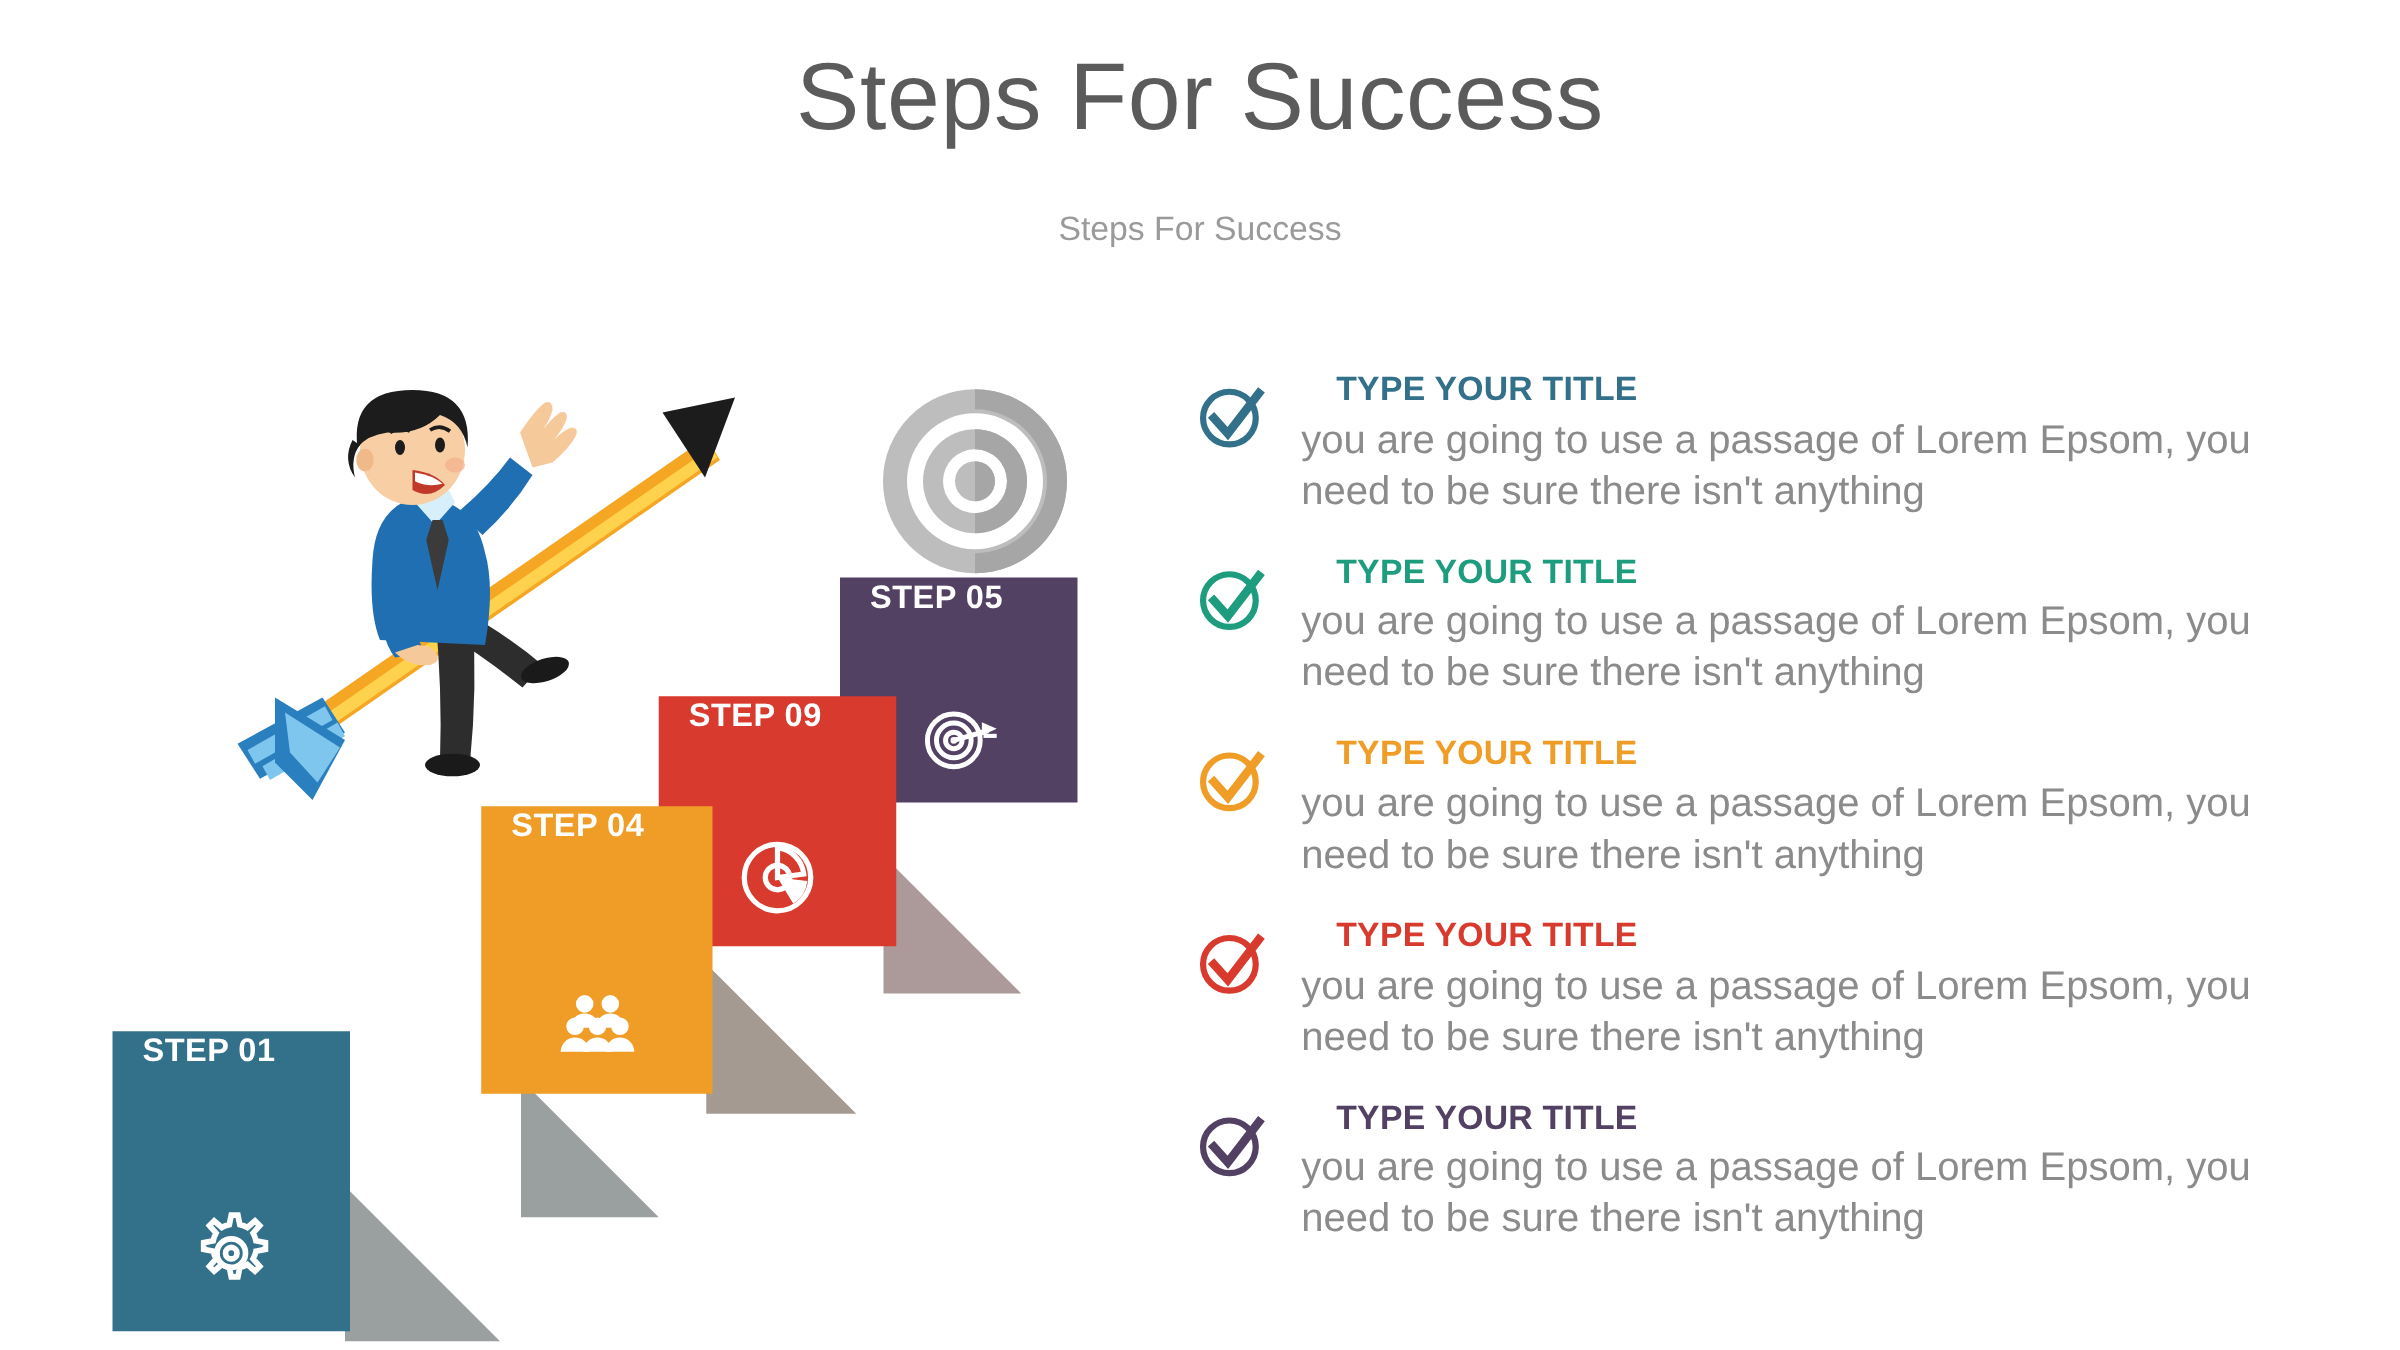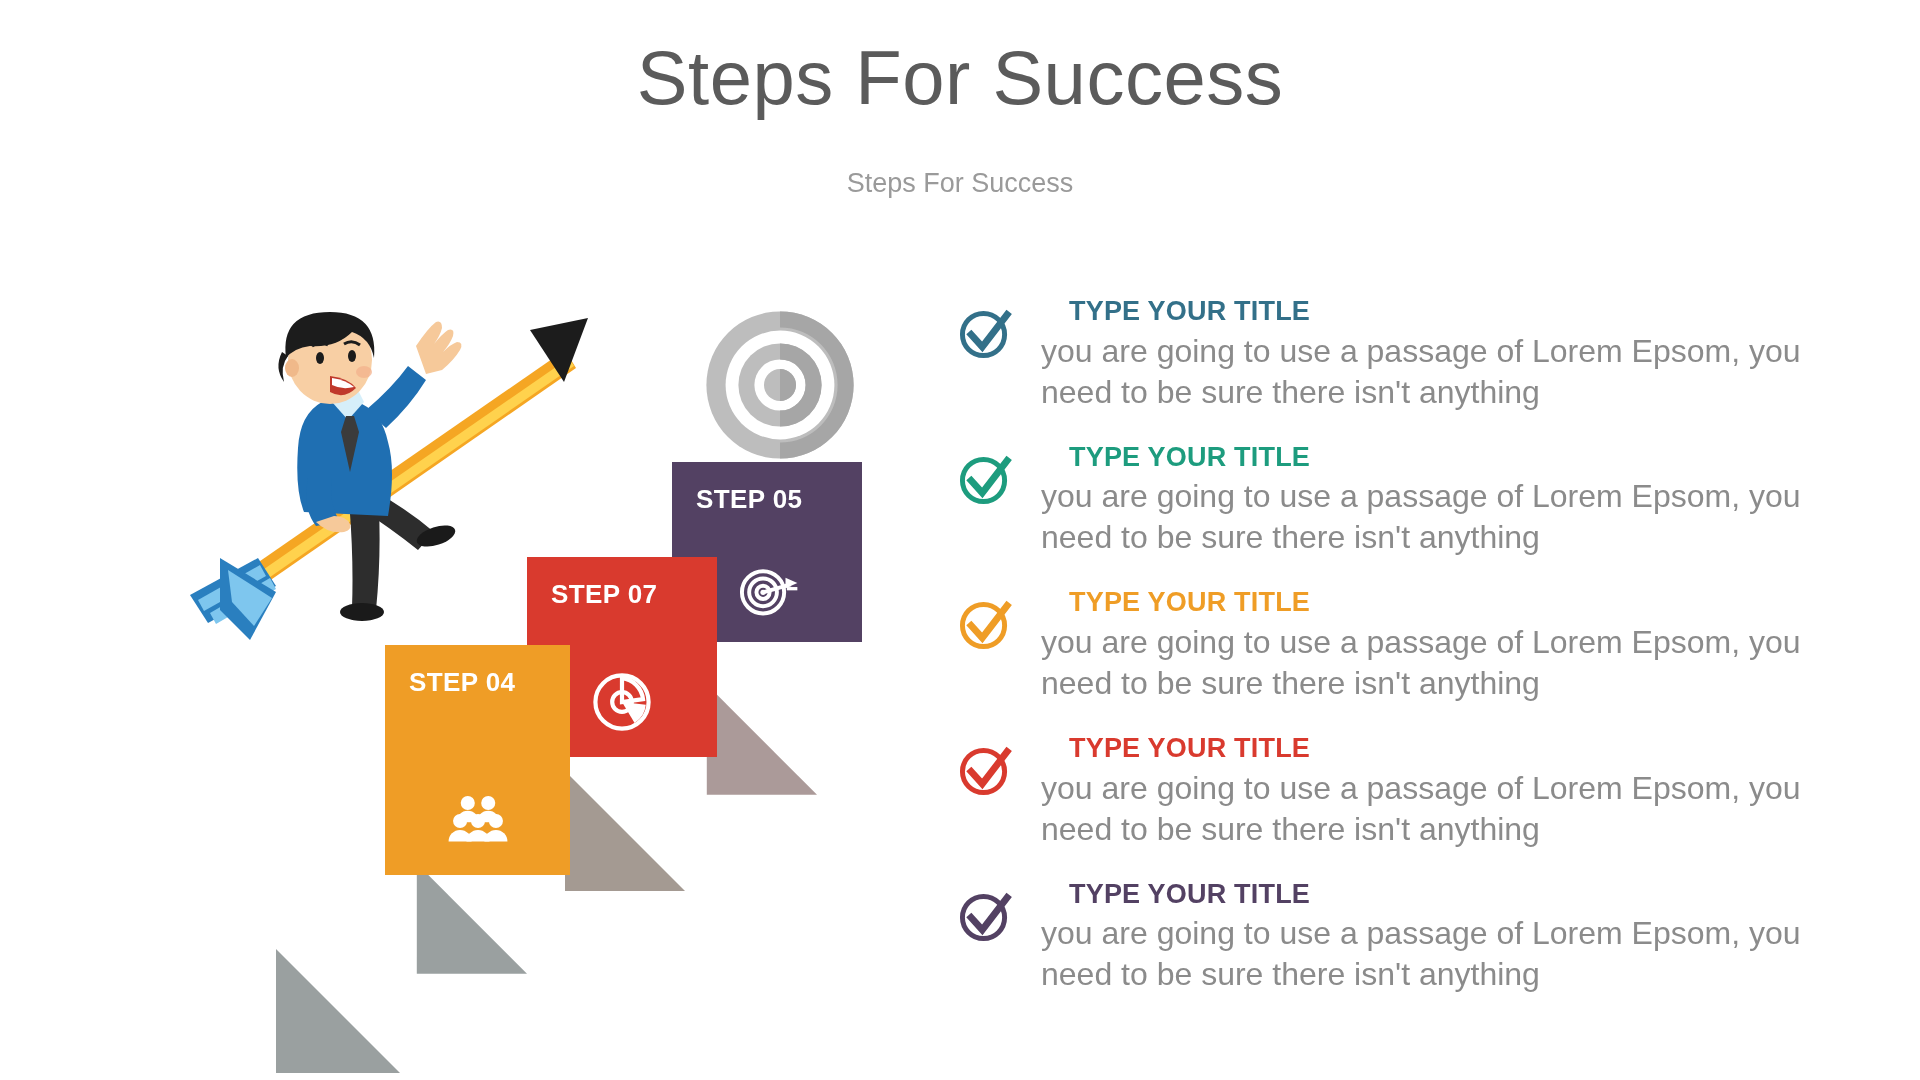--- a/index.html
+++ b/index.html
@@ -26,21 +26,20 @@
 
   
   .stage { position: absolute; left: 0; top: 250px; width: 900px; height: 830px; }
 
   .step-block { position: absolute; }
   .step-face {
     position: absolute; left: 0; top: 0; width: 100%; height: 100%;
     display: flex; flex-direction: column; align-items: center;
   }
   .step-label {
-    margin-top: 22px;
     font-size: 26px; font-weight: bold; color: #ffffff;
     letter-spacing: 0.4px; white-space: nowrap;
     align-self: flex-start; margin-left: 24px;
   }
   .step-icon {
     position: absolute; left: 50%; transform: translateX(-50%);
     bottom: 24px; width: 74px; height: 74px;
   }
 
   
@@ -102,21 +101,21 @@
         </g>
         <circle cx="44" cy="52" r="4" fill="#ffffff"></circle>
         <path d="M44 52 L86 40" stroke="#ffffff" stroke-width="6" fill="none"></path>
         <polygon points="78,30 96,38 78,46" fill="#ffffff"></polygon>
         <rect x="80" y="44" width="16" height="5" fill="#ffffff"></rect>
       </svg>
     </div>
 
     <div class="step-block" style="left:527px;top:307px;width:190px;height:200px;background:#d93a2e;">
       <div class="step-face">
-        <div class="step-label">STEP 07</div>
+        <div class="step-label">STEP 09</div>
       </div>
       <svg class="step-icon" viewBox="0 0 100 100" style="bottom:20px;width:70px;height:70px;">
         <circle cx="50" cy="50" r="38" fill="none" stroke="#ffffff" stroke-width="6"></circle>
         <path d="M50 50 L50 16 A34 34 0 0 1 80 46 Z" fill="none" stroke="#ffffff" stroke-width="6"></path>
         <path d="M50 50 L84 54 A34 34 0 0 1 68 80 Z" fill="#ffffff"></path>
         <circle cx="50" cy="50" r="14" fill="none" stroke="#ffffff" stroke-width="6"></circle>
       </svg>
     </div>
 
     <div class="step-block" style="left:385px;top:395px;width:185px;height:230px;background:#ef9d26;">
@@ -133,20 +132,32 @@
             <circle cx="50" cy="50" r="11"></circle>
             <circle cx="78" cy="50" r="11"></circle>
           <path d="M4 82 a18 18 0 0 1 36 0 Z"></path>
           <path d="M32 82 a18 18 0 0 1 36 0 Z"></path>
           <path d="M60 82 a18 18 0 0 1 36 0 Z"></path>
         </g>
       </svg>
     </div>
 
 
+    <div class="step-block" style="left:90px;top:575px;width:190px;height:240px;background:#337089;">
+      <div class="step-face">
+        <div class="step-label">STEP 01</div>
+      </div>
+      <svg class="step-icon" viewBox="0 0 100 100" style="bottom:26px;width:76px;height:76px;">
+        <g fill="none" stroke="#ffffff" stroke-width="6">
+          <path d="M50 12 l7 0 2 10 a28 28 0 0 1 8 3 l8-7 5 5 -7 8 a28 28 0 0 1 3 8 l10 2 0 7 -10 2 a28 28 0 0 1 -3 8 l7 8 -5 5 -8-7 a28 28 0 0 1 -8 3 l-2 10 -7 0 -2-10 a28 28 0 0 1 -8-3 l-8 7 -5-5 7-8 a28 28 0 0 1 -3-8 l-10-2 0-7 10-2 a28 28 0 0 1 3-8 l-7-8 5-5 8 7 a28 28 0 0 1 8-3 Z"></path>
+          <circle cx="50" cy="52" r="15"></circle>
+          <circle cx="50" cy="52" r="6"></circle>
+        </g>
+      </svg>
+    </div>
 
     <svg style="position:absolute;left:180px;top:60px;width:440px;height:330px;" viewBox="0 0 440 330">
 
       <g>
         <polygon points="70,258 385,40 396,58 82,276" fill="#f5a623"></polygon>
         <polygon points="74,266 389,48 394,56 80,274" fill="#ffd24d"></polygon>
 
         <polygon points="350,20 408,8 384,72" fill="#1c1c1c"></polygon>
 
         <g fill="#2a7fbf">

